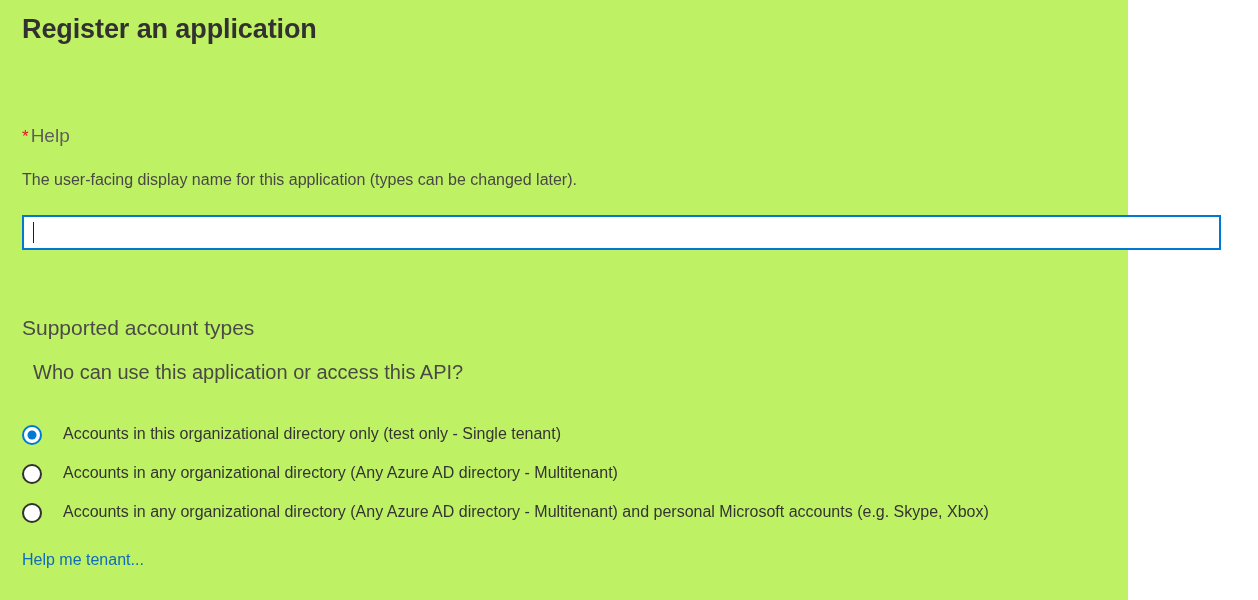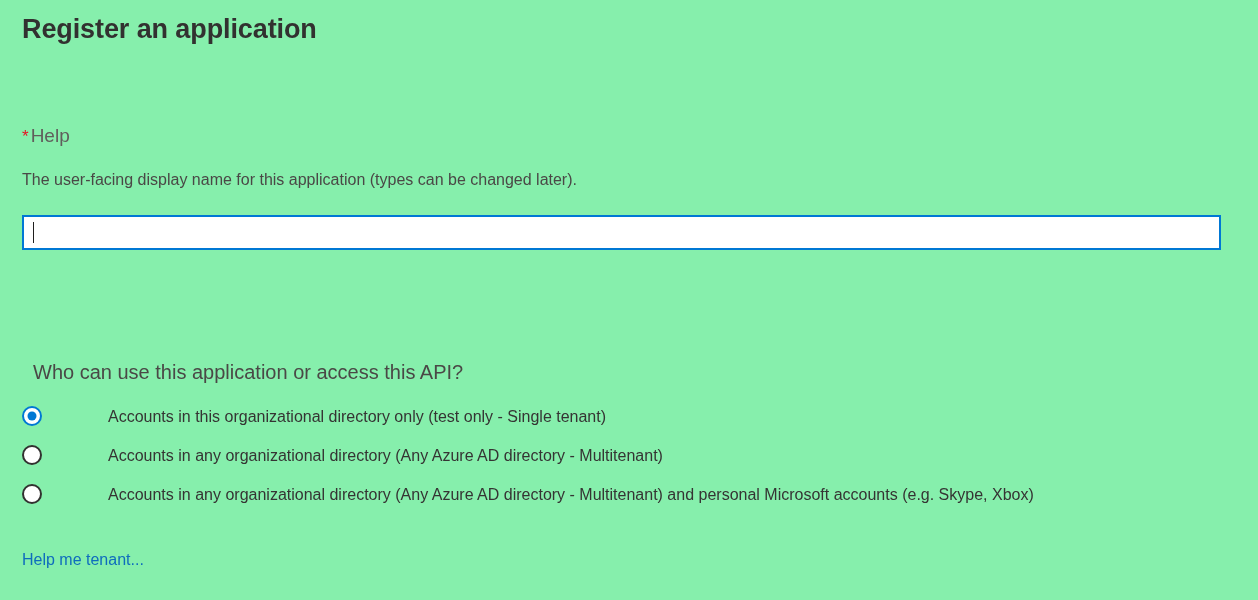--- a/index.html
+++ b/index.html
@@ -10,23 +10,23 @@
   body {
     width: 1258px;
     height: 600px;
     overflow: hidden;
     font-family: "Liberation Sans", sans-serif;
     -webkit-font-smoothing: antialiased;
   }
 
   .page {
     position: relative;
-    width: 1258px;
+    width: 1128px;
     height: 600px;
-    background: #86efac;
+    background: #bef264;
     box-sizing: border-box;
     padding-left: 22px;
   }
 
   
   .page-title {
     position: absolute;
     left: 22px;
     top: 11px;
     margin: 0;
@@ -121,25 +121,24 @@
   }
 
   .radio-group {
     position: absolute;
     left: 22px;
     top: 406px;
     width: 1220px;
   }
   .radio-row {
     display: flex;
-    align-items: flex-start;
+    align-items: flex-end;
     height: 39px;
     cursor: pointer;
     user-select: none;
-    gap: 45px;
   }
   .radio-mark {
     flex: 0 0 auto;
     position: relative;
     width: 20px;
     height: 20px;
     border-radius: 50%;
     border: 2px solid #323130;
     box-sizing: border-box;
     background: #ffffff;
@@ -188,20 +187,21 @@
 
   <div class="field-label">
     <span class="required-asterisk">*</span><span class="label-text">Help</span>
   </div>
 
   <div class="field-description">The user-facing display name for this application (types can be changed later).</div>
 
   <input class="text-input" type="text" placeholder="" style="">
   <div class="caret"></div>
 
+  <h2 class="section-heading">Supported account types</h2>
 
   <div class="section-subtext">Who can use this application or access this API?</div>
 
   <div class="radio-group">
 
     <div class="radio-row selected">
       <span class="radio-mark"></span>
       <span class="radio-label">Accounts in this organizational directory only (test only - Single tenant)</span>
     </div>
 

